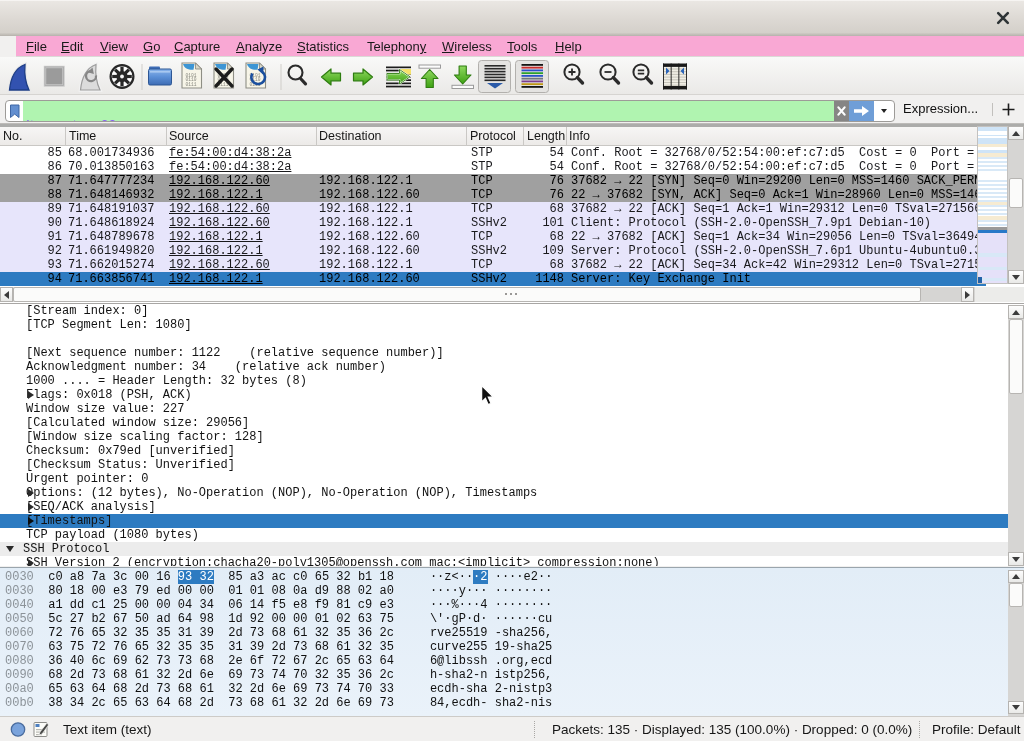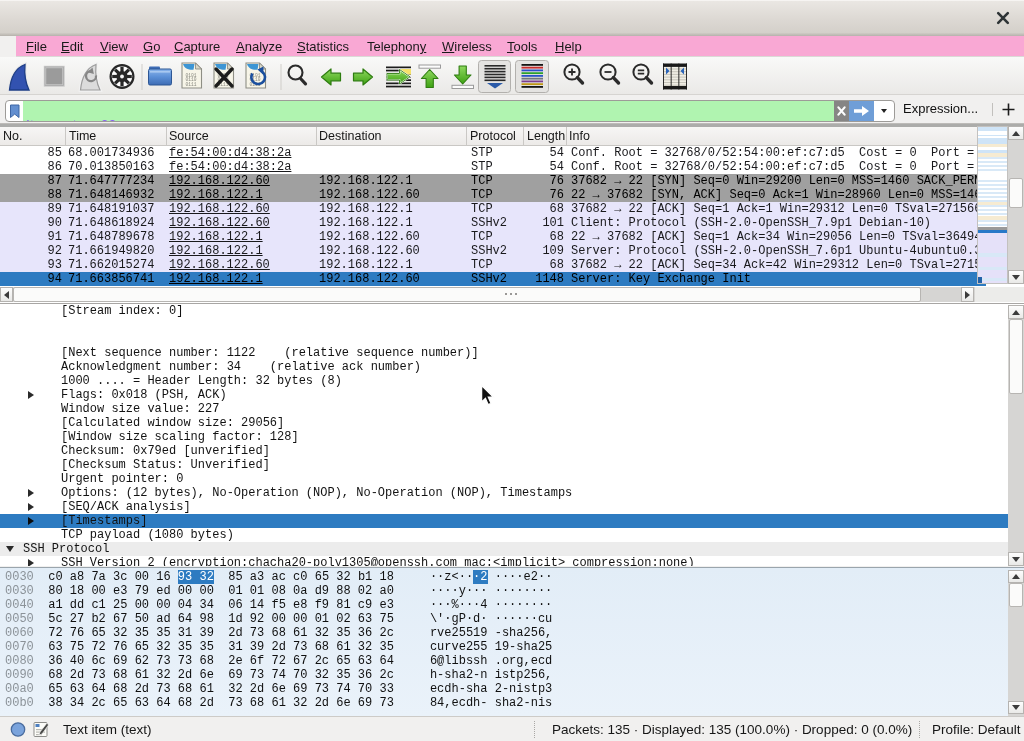--- a/index.html
+++ b/index.html
@@ -46,21 +46,21 @@
   .c-pro{left:471px;}
   .c-len{left:523px;width:41px;text-align:right;}
   .c-info{left:571px;width:406px;overflow:hidden;}
   .r-gray{background:#a0a0a0;color:#000;}
   .r-lav{background:#e7e5fb;color:#19191c;}
   .r-white{background:#fff;color:#19191c;}
   .r-sel{background:#2d7bc1;color:#000000;padding-left:9px;}
   
   #dpane{left:0;top:303px;width:1024px;height:263px;background:#fff;overflow:hidden;
     border-top:1px solid #a8a6a4;box-sizing:border-box;}
-  .drow{position:absolute;left:0;width:1008px;height:14px;padding-left:61px;box-sizing:border-box;
+  .drow{position:absolute;left:0;width:1008px;height:14px;padding-left:26px;box-sizing:border-box;
     font-family:"Liberation Mono",monospace;font-size:12px;line-height:14px;white-space:pre;color:#121212;}
   
   #hpane{left:0;top:567px;width:1024px;height:149px;
     background:linear-gradient(#e2edf7,#eaf2fa);border-top:1px solid #9aa5ad;box-sizing:border-box;overflow:hidden;}
   .xrow{position:absolute;left:0;width:1008px;height:14px;padding-left:5px;box-sizing:border-box;
     font-family:"Liberation Mono",monospace;font-size:12px;line-height:14px;white-space:pre;color:#101010;}
   .xoff{color:#8b9298;}
   .hl{background:#2d7bc1;color:#fff;}
   
   #sbar{left:0;top:716px;width:1024px;height:25px;background:#f1f0ef;
@@ -311,20 +311,21 @@
     <div class="abs" style="left:505px;top:169px;width:2px;height:2px;background:#9a9896"></div>
     <div class="abs" style="left:510px;top:169px;width:2px;height:2px;background:#9a9896"></div>
     <div class="abs" style="left:515px;top:169px;width:2px;height:2px;background:#9a9896"></div>
     <div class="sb-btn" style="left:961px;top:163px;width:13px;height:15px"></div>
     <div class="tri" style="left:965px;top:167px;border-top:4px solid transparent;border-bottom:4px solid transparent;border-left:5px solid #3b3b3b"></div>
     <div class="abs" style="left:975px;top:163px;width:49px;height:15px;background:#ececea"></div>
   </div>
 
   <div class="abs" id="dpane">
     <div class="drow" style="top:0px">[Stream index: 0]</div>
+    <div class="drow" style="top:14px">[TCP Segment Len: 1080]</div>
     <div class="drow" style="top:42px">[Next sequence number: 1122    (relative sequence number)]</div>
     <div class="drow" style="top:56px">Acknowledgment number: 34    (relative ack number)</div>
     <div class="drow" style="top:70px">1000 .... = Header Length: 32 bytes (8)</div>
     <div class="drow" style="top:84px">Flags: 0x018 (PSH, ACK)</div>
     <div class="drow" style="top:98px">Window size value: 227</div>
     <div class="drow" style="top:112px">[Calculated window size: 29056]</div>
     <div class="drow" style="top:126px">[Window size scaling factor: 128]</div>
     <div class="drow" style="top:140px">Checksum: 0x79ed [unverified]</div>
     <div class="drow" style="top:154px">[Checksum Status: Unverified]</div>
     <div class="drow" style="top:168px">Urgent pointer: 0</div>

